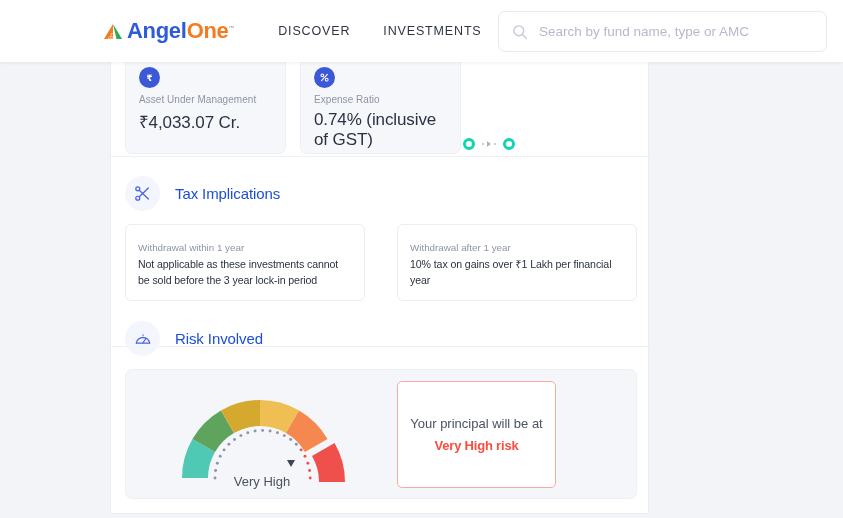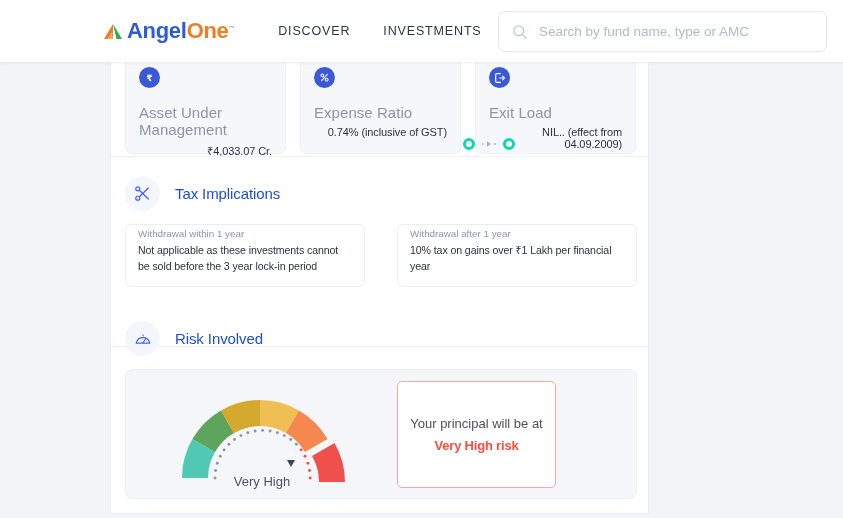--- a/index.html
+++ b/index.html
@@ -73,24 +73,24 @@
     padding: 12px 13px 0 13px;
     position: relative;
   }
   .stat-ico {
     width: 21px; height: 21px; border-radius: 50%;
     background: #3b59d6;
     display: flex; align-items: center; justify-content: center;
     color: #fff;
   }
   .stat-label {
-    margin-top: 16px; font-size: 15px; color: #8d94a6; letter-spacing: 0.05px;
+    margin-top: 6px; font-size: 10px; color: #8d94a6; letter-spacing: 0.05px;
   }
   .stat-value {
-    margin-top: 5px; font-size: 11px; color: #2b3242; letter-spacing: -0.1px; text-align: right;
+    margin-top: 5px; font-size: 17px; color: #2b3242; letter-spacing: -0.1px;
   }
 
   .row-divider {
     position: absolute; left: 0; width: 539px; height: 1px; background: #eef0f5;
   }
 
   
   .sec-head { position: absolute; display: flex; align-items: center; }
   .sec-ico {
     width: 35px; height: 35px; border-radius: 50%;
@@ -103,21 +103,21 @@
   }
 
   
   .tax-cards {
     position: absolute; left: 14px; top: 168px;
     width: 512px; display: flex; gap: 32px;
   }
   .tax-card {
     width: 240px; min-height: 63px;
     border: 1px solid #ebedf3; border-radius: 6px;
-    padding: 3px 12px 12px 12px; background: #fff;
+    padding: 17px 12px 12px 12px; background: #fff;
   }
   .tax-card-label { font-size: 9.8px; color: #8d94a6; }
   .tax-card-text {
     margin-top: 4px; font-size: 10.6px; color: #2b3242;
     line-height: 1.48; letter-spacing: -0.1px;
   }
   .tax-connector {
     position: absolute; left: 352px; top: 81px;
     width: 52px; height: 14px;
     display: flex; align-items: center; justify-content: space-between;
@@ -219,31 +219,20 @@
         <svg width="11" height="11" viewBox="0 0 12 12">
           <circle cx="3.6" cy="3.6" r="1.5" fill="none" stroke="#fff" stroke-width="1.1"></circle>
           <circle cx="8.4" cy="8.4" r="1.5" fill="none" stroke="#fff" stroke-width="1.1"></circle>
           <line x1="9.2" y1="2.6" x2="2.8" y2="9.4" stroke="#fff" stroke-width="1.2" stroke-linecap="round"></line>
         </svg>
       </div>
       <div class="stat-label">Expense Ratio</div>
       <div class="stat-value">0.74% (inclusive of GST)</div>
     </div>
 
-    <div class="stat-card">
-      <div class="stat-ico">
-        <svg width="12" height="12" viewBox="0 0 12 12">
-          <path d="M6.4 1.6 H2.6 a0.9 0.9 0 0 0 -0.9 0.9 V9.5 a0.9 0.9 0 0 0 0.9 0.9 H6.4" fill="none" stroke="#fff" stroke-width="1.15" stroke-linecap="round"></path>
-          <line x1="5.6" y1="6" x2="10.3" y2="6" stroke="#fff" stroke-width="1.15" stroke-linecap="round"></line>
-          <polyline points="8.5,4.2 10.4,6 8.5,7.8" fill="none" stroke="#fff" stroke-width="1.15" stroke-linecap="round" stroke-linejoin="round"></polyline>
-        </svg>
-      </div>
-      <div class="stat-label">Exit Load</div>
-      <div class="stat-value">NIL.. (effect from 04.09.2009)</div>
-    </div>
   </div>
 
   <div class="row-divider" style="top:100px"></div>
 
   <div class="sec-head" style="left:14px; top:120px">
     <div class="sec-ico">
       <svg width="17" height="17" viewBox="0 0 18 18">
         <circle cx="4" cy="4" r="2.1" fill="none" stroke="#4b63da" stroke-width="1.3"></circle>
         <circle cx="4" cy="14" r="2.1" fill="none" stroke="#4b63da" stroke-width="1.3"></circle>
         <line x1="5.6" y1="5.5" x2="15.2" y2="14.8" stroke="#4b63da" stroke-width="1.3" stroke-linecap="round"></line>

